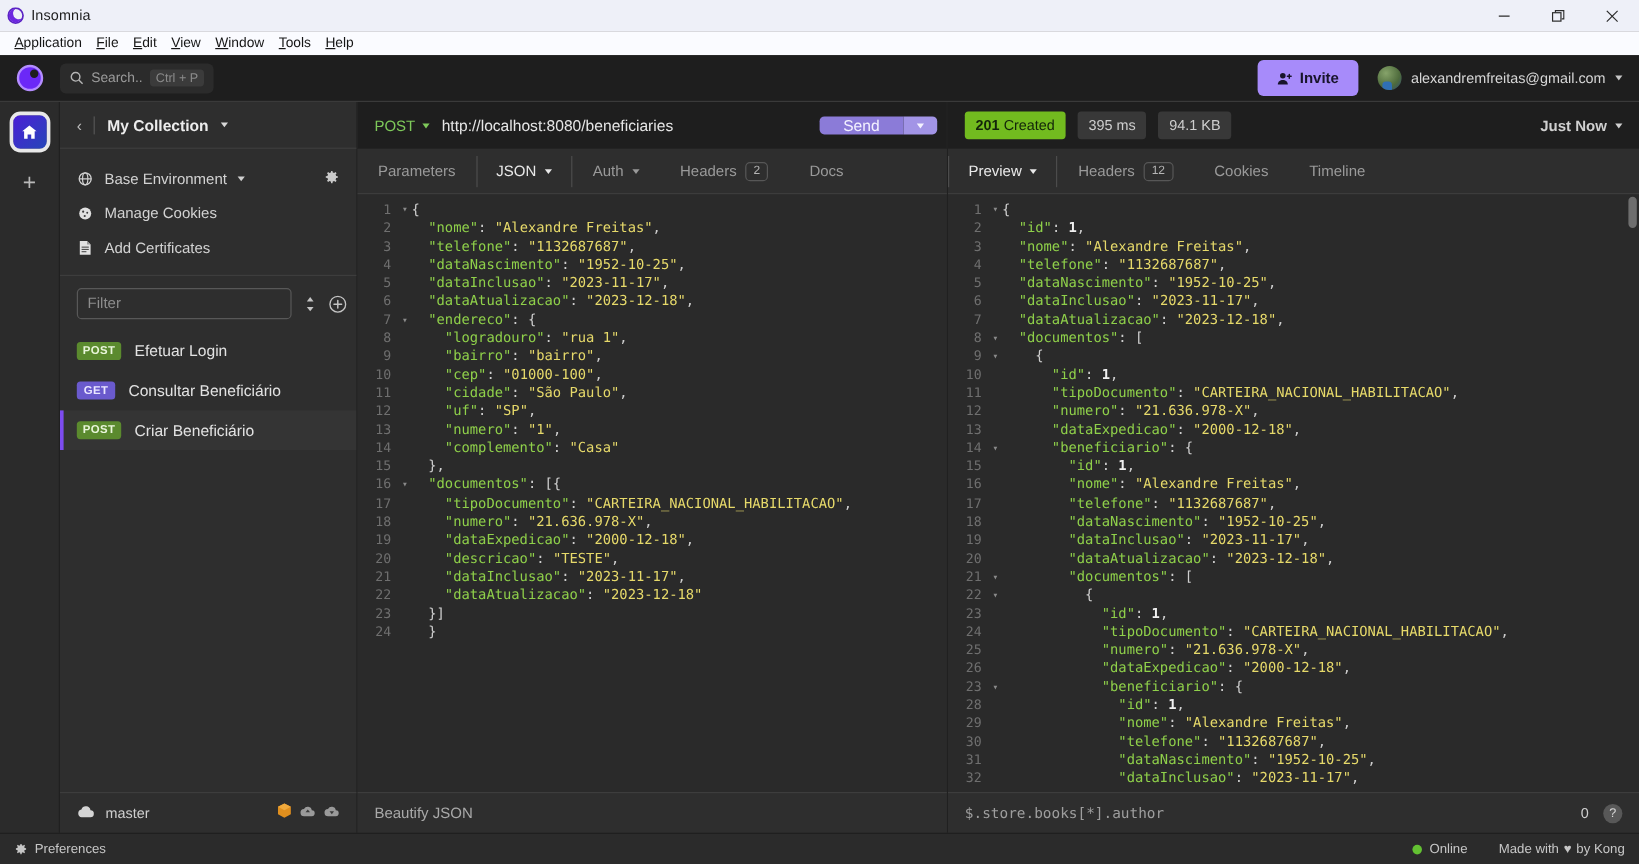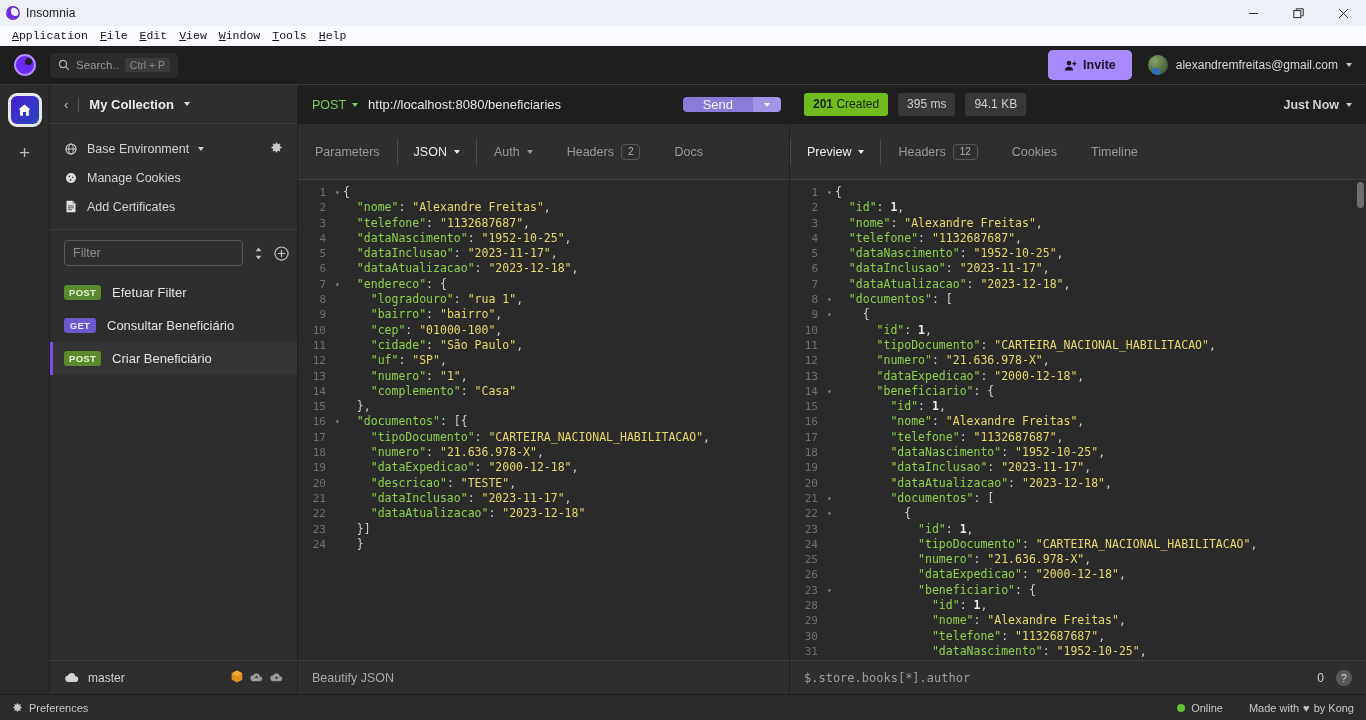--- a/index.html
+++ b/index.html
@@ -28,21 +28,20 @@
   .wbtn svg { display: block; }
 
   
   .menubar {
     height: 20px; background: #fafbff; color: #111;
     display: flex; align-items: center; padding-left: 6px; flex: none;
   }
   .menubar .mi {
     font-size: 11.5px; padding: 0 6px; height: 20px; line-height: 20px;
     color: #151515;
-    font-family: Liberation Mono, monospace;
   }
   .menubar .mi u { text-decoration: underline; text-underline-offset: 1px; }
 
   
   .toolbar {
     height: 39px; background: #1e1e1e; display: flex; align-items: center; flex: none;
     border-bottom: 1px solid #3a3a3a;
   }
   .toolbar .brandwrap { width: 50px; display: flex; align-items: center; justify-content: center; }
   .brand-dot {
@@ -181,21 +180,21 @@
   }
   .pill-ok b { font-weight: 700; }
   .pill {
     background: #383838; color: #cfcfcf; font-size: 12px; border-radius: 3px;
     padding: 4px 9px; line-height: 1.2;
   }
   .status-bar .spacer { flex: 1; }
   .justnow { display: flex; align-items: center; gap: 7px; font-size: 12.5px; color: #d0d0d0; cursor: pointer; font-weight: bold; }
 
   .tabs {
-    height: 56px; display: flex; align-items: center; background: #2e2e2e;
+    height: 38px; display: flex; align-items: center; background: #2e2e2e;
     border-bottom: 1px solid #404040; flex: none;
   }
   .tab {
     height: 37px; display: flex; align-items: center; gap: 7px; padding: 0 17px;
     font-size: 12.5px; color: #9a9a9a; cursor: pointer; position: relative;
   }
   .tab.active { color: #e9e9e9; }
   .tab.active::before {
     content: ""; position: absolute; left: 0; top: 6px; bottom: 5px; width: 1px; background: #4c4c4c;
   }
@@ -400,21 +399,21 @@
           <svg width="15" height="15" viewBox="0 0 16 16">
             <circle cx="8" cy="8" r="7" fill="none" stroke="#c4c4c4" stroke-width="1.2"></circle>
             <path d="M8 4.6v6.8M4.6 8h6.8" stroke="#c4c4c4" stroke-width="1.3" stroke-linecap="round"></path>
           </svg>
         </span>
       </div>
 
       <div class="req-list">
         <div class="req-item">
           <span class="method m-post">POST</span>
-          <span class="req-name">Efetuar Filter</span>
+          <span class="req-name">Efetuar Login</span>
         </div>
         <div class="req-item">
           <span class="method m-get">GET</span>
           <span class="req-name">Consultar Beneficiário</span>
         </div>
         <div class="req-item active">
           <span class="method m-post">POST</span>
           <span class="req-name">Criar Beneficiário</span>
         </div>
       </div>

